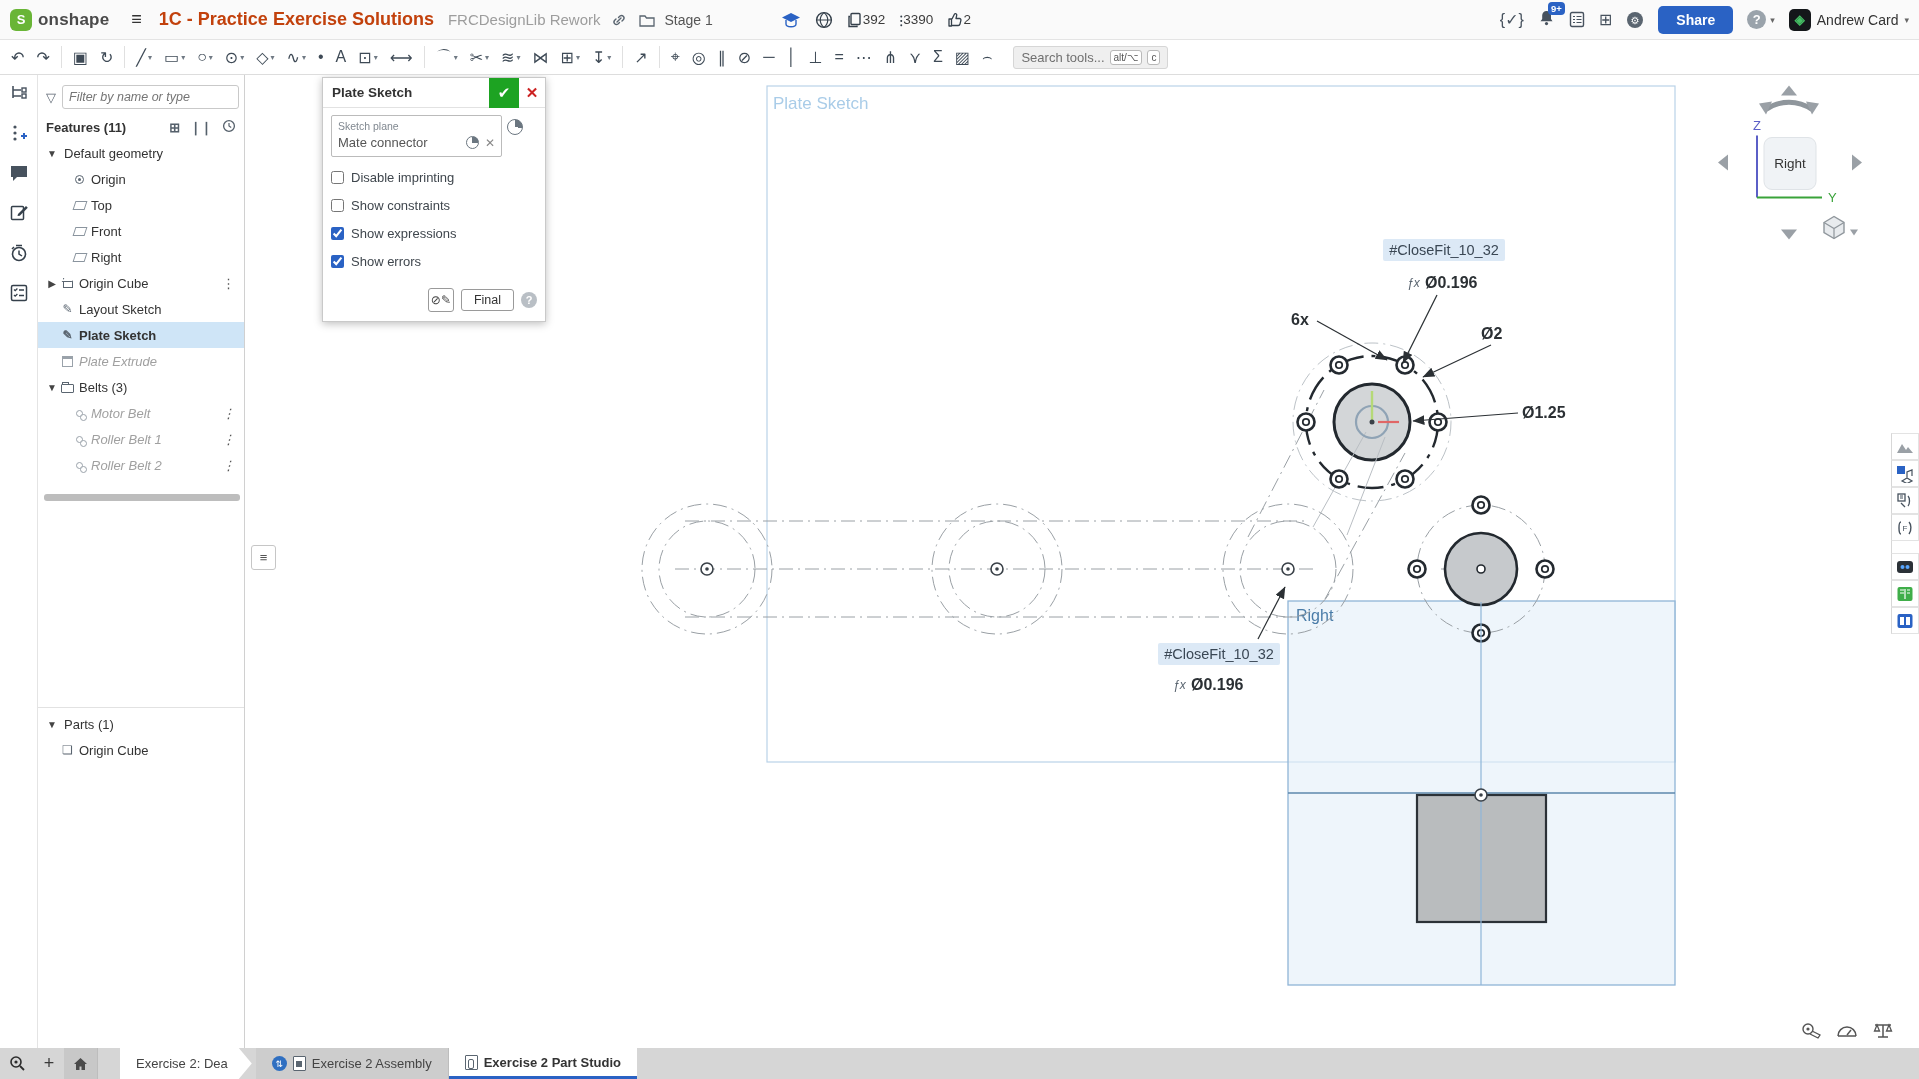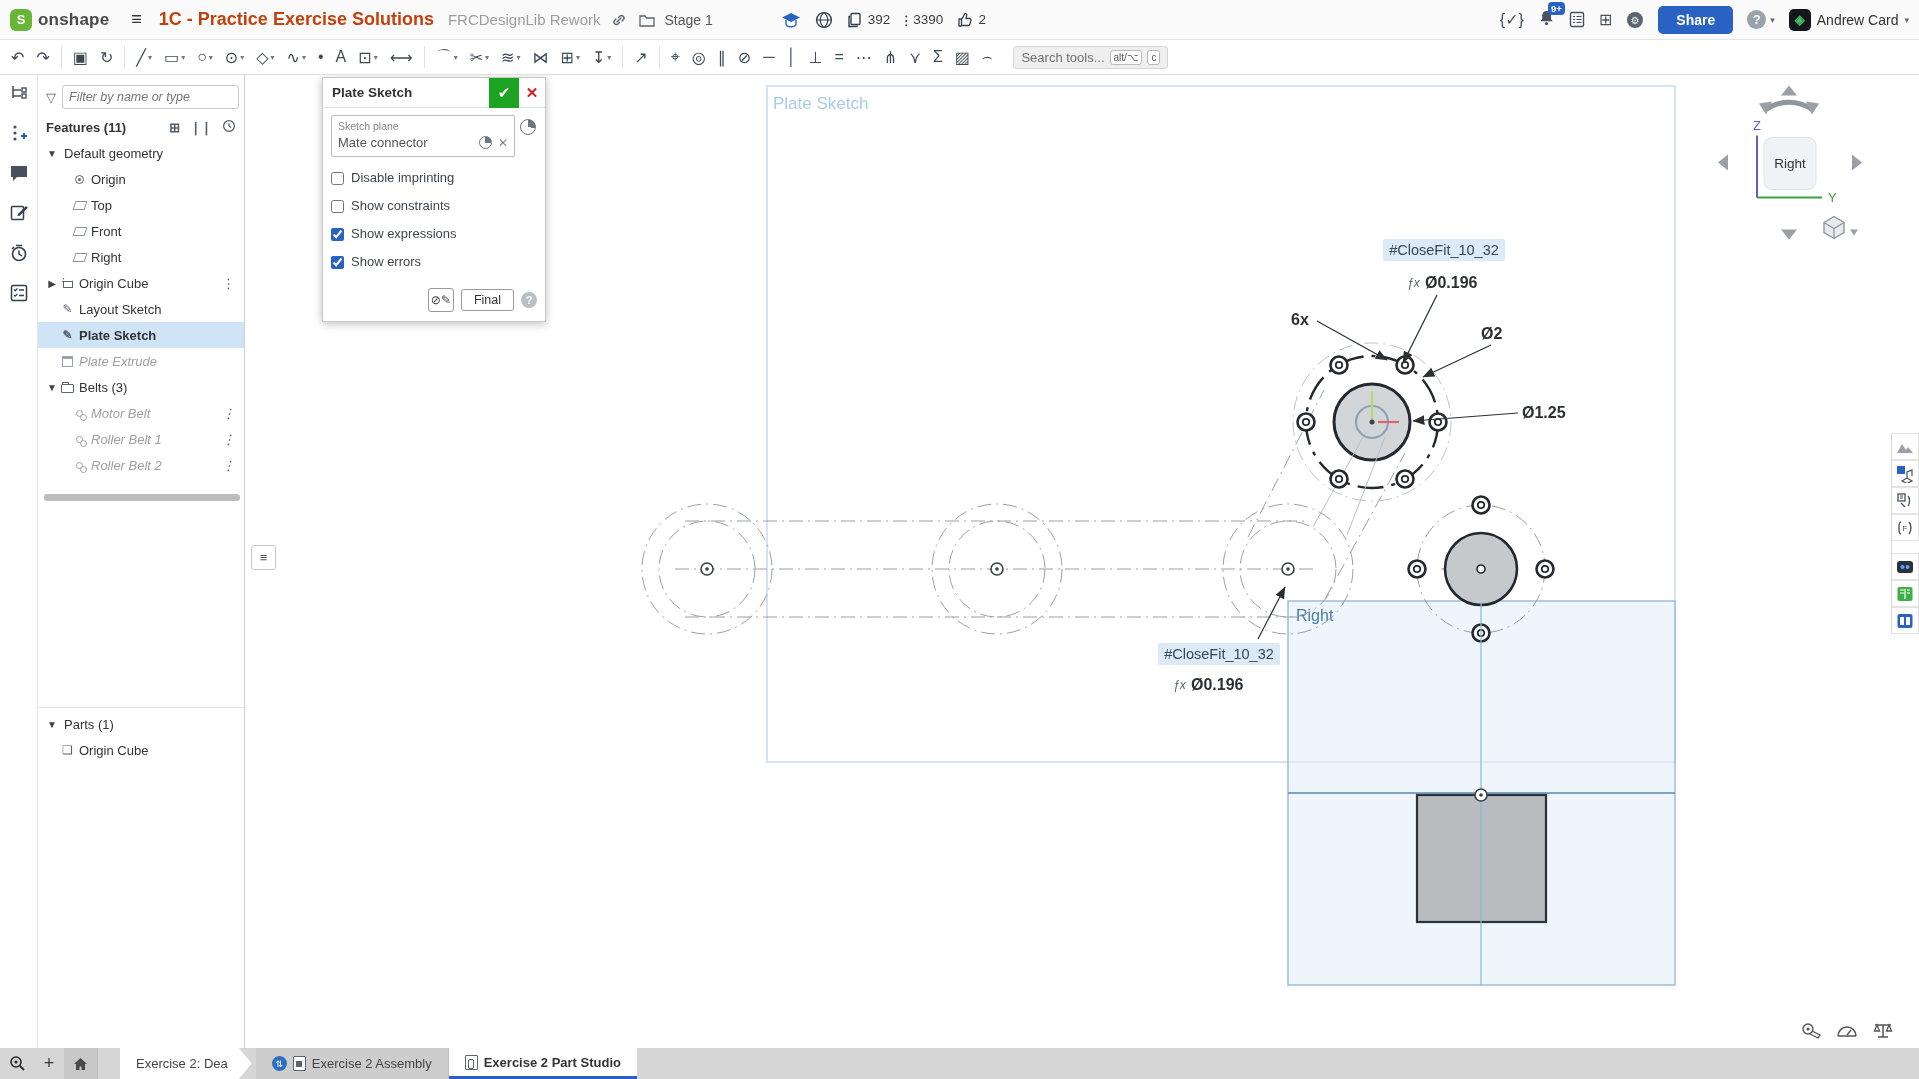--- a/index.html
+++ b/index.html
@@ -11,21 +11,21 @@
   .topbar{height:40px;background:#fafafa;border-bottom:1px solid #e4e4e4;display:flex;align-items:center;padding:0 10px;gap:8px}
   .logo{display:flex;align-items:center;gap:6px}
   .logo-mark{width:22px;height:22px;border-radius:6px;background:#69b536;color:#fff;font-weight:bold;display:flex;align-items:center;justify-content:center;font-size:13px}
   .logo-text{font-size:17px;color:#4a4a4a;font-weight:600;letter-spacing:.2px}
   .hamburger{font-size:18px;color:#333;margin-left:14px;cursor:pointer;letter-spacing:-1px}
   .doc-title{font-size:18px;font-weight:bold;color:#c2410c;margin-left:10px;white-space:nowrap}
   .doc-sub{font-size:15px;color:#9d9d9d;margin-left:6px;white-space:nowrap}
   .tb-ico{width:20px;height:20px}
   .ws-name{font-size:14px;color:#555}
   .stats{display:flex;align-items:center;gap:14px;margin-left:60px}
-  .stat{display:flex;align-items:center;gap:5px;font-size:13.5px;color:#3c3c3c}
+  .stat{display:flex;align-items:center;font-size:13.5px;color:#3c3c3c}
   .right-cluster{margin-left:auto;display:flex;align-items:center;gap:14px}
   .glyph-btn{font-size:16px;color:#47525e;cursor:pointer}
   .bell-wrap{position:relative}
   .badge{position:absolute;top:-7px;right:-10px;background:#2a62c4;color:#fff;font-size:9.5px;border-radius:4px;padding:1px 3px;font-weight:bold}
   .share-btn{background:#2a62c4;color:#fff;font-size:14px;padding:6px 18px;border-radius:5px;font-weight:600;cursor:pointer}
   .help-btn{width:19px;height:19px;border-radius:50%;background:#9aa3ab;color:#fff;font-size:13px;font-weight:bold;display:flex;align-items:center;justify-content:center}
   .caret{font-size:9px;color:#666}
   .avatar{width:22px;height:22px;border-radius:5px;background:#14171a;color:#45c065;display:flex;align-items:center;justify-content:center;font-size:13px;font-weight:bold}
   .user-name{font-size:14px;color:#333}
 
@@ -84,29 +84,29 @@
   .leader{stroke:#2b3034;stroke-width:1.2;fill:none}
 
   .handle-btn{position:absolute;left:6px;top:470px;width:25px;height:25px;border:1px solid #c6c6c6;border-radius:3px;background:#fff;color:#555;font-size:13px;display:flex;align-items:center;justify-content:center;cursor:pointer}
 
   
   .dialog{position:absolute;left:77px;top:2px;width:224px;background:#fff;border:1px solid #c9c9c9;box-shadow:0 2px 8px rgba(0,0,0,.25);z-index:5}
   .dlg-head{display:flex;align-items:center;height:30px;border-bottom:1px solid #e2e2e2}
   .dlg-title{font-size:13.5px;font-weight:bold;color:#333;padding-left:9px;flex:1}
   .dlg-ok{width:30px;height:30px;background:#1da322;color:#fff;display:flex;align-items:center;justify-content:center;font-size:15px;cursor:pointer}
   .dlg-x{width:26px;height:30px;color:#c22;display:flex;align-items:center;justify-content:center;font-size:15px;font-weight:bold;cursor:pointer}
-  .dlg-body{padding:7px 9px 9px 8px}
+  .dlg-body{padding:7px 22px 9px 8px}
   .plane-row{display:flex;align-items:flex-start;gap:5px}
   .plane-box{flex:1;border:1px solid #bbb;border-radius:2px;padding:4px 6px 6px 6px}
   .plane-lab{font-size:10.5px;color:#808890}
   .plane-val{display:flex;align-items:center;gap:6px;margin-top:3px}
   .plane-val .vtxt{flex:1;font-size:13px;color:#555}
   .pie{width:13px;height:13px;border:1.4px solid #6b7680;border-radius:50%;background:conic-gradient(#6b7680 0deg 100deg,transparent 100deg)}
   .xsm{color:#888;font-size:12px;cursor:pointer}
-  .chk-row{display:flex;align-items:flex-end;gap:7px;margin-top:13px;font-size:13px;color:#3f464d}
+  .chk-row{display:flex;align-items:center;gap:7px;margin-top:13px;font-size:13px;color:#3f464d}
   .chk-row input{width:13px;height:13px;accent-color:#2a62c4;margin:0}
   .dlg-foot{display:flex;align-items:center;justify-content:flex-end;gap:7px;padding:10px 8px 9px 8px}
   .sk-btn{width:26px;height:24px;border:1px solid #9a9a9a;border-radius:3px;display:flex;align-items:center;justify-content:center;font-size:12px;color:#444;cursor:pointer}
   .final-btn{border:1px solid #9a9a9a;border-radius:3px;font-size:12.5px;color:#333;padding:3px 12px;background:#fff;cursor:pointer}
   .dlg-help{width:16px;height:16px;border-radius:50%;background:#b9bfc5;color:#fff;font-size:11px;font-weight:bold;display:flex;align-items:center;justify-content:center}
 
   
   .viewcube{position:absolute;right:45px;top:0px;width:170px;height:175px}
   .vc-face{fill:#f0f3f6;stroke:#dfe3e7}
   .vc-tri{fill:#9aa0a6}

